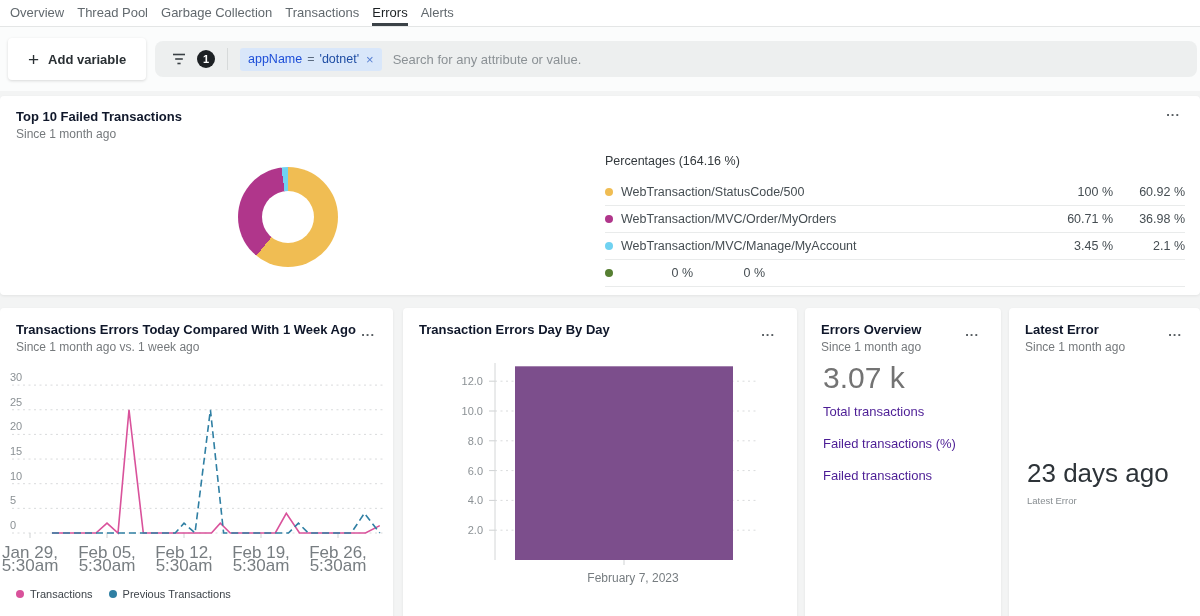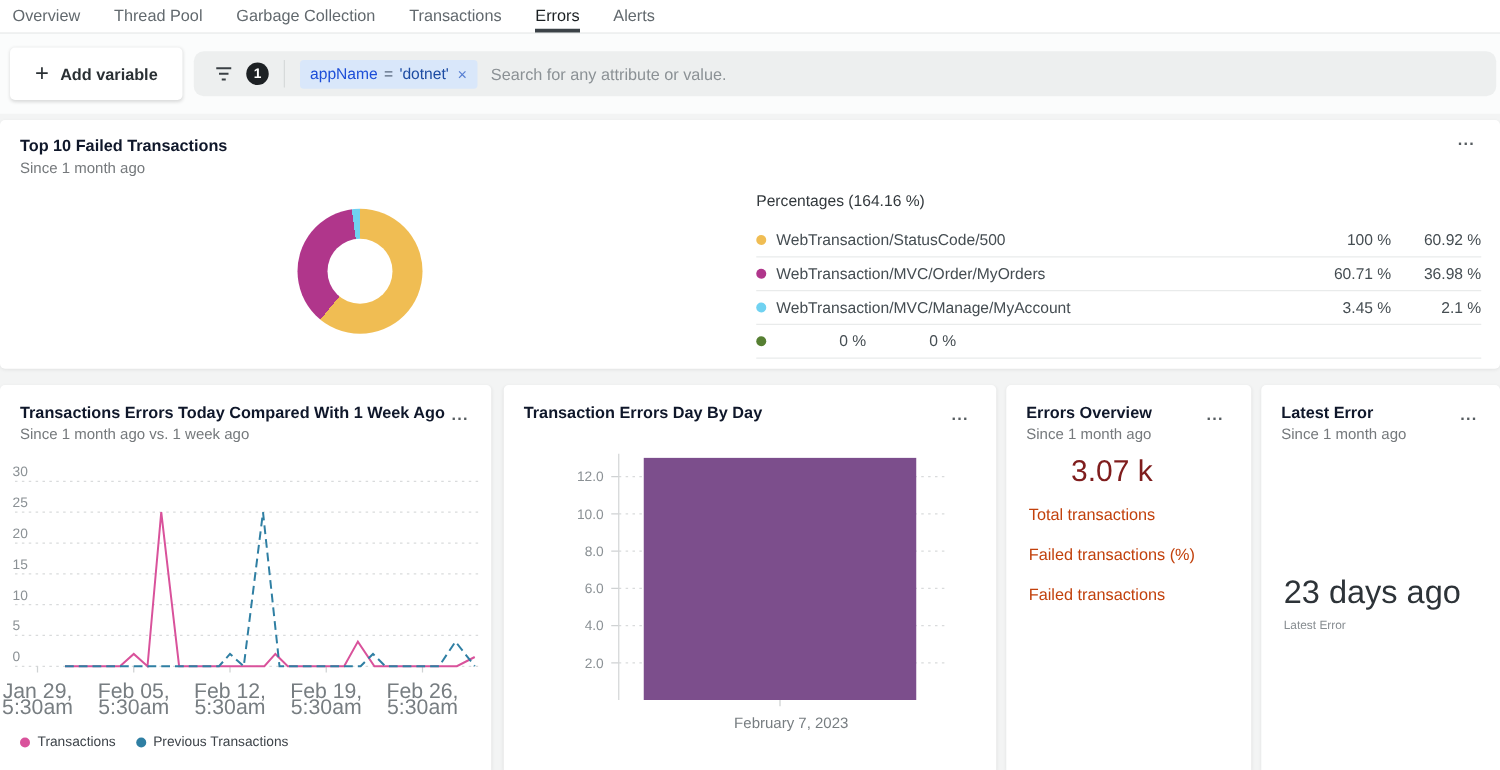--- a/index.html
+++ b/index.html
@@ -2,21 +2,21 @@
 <html><head>
 <meta charset="utf-8">
 <style>
   * { margin:0; padding:0; box-sizing:border-box; }
   html,body { width:1200px; height:616px; overflow:hidden; background:#f3f4f4;
     font-family:"Liberation Sans", sans-serif; }
   #app { position:relative; width:1200px; height:616px; overflow:hidden; background:#f3f4f4; }
 
   
   .tabbar { position:absolute; top:0; left:0; right:0; height:27px; background:#fff;
-    border-bottom:1px solid #e4e6e6; display:flex; gap:27px; padding-left:10px; align-items:stretch; }
+    border-bottom:1px solid #e4e6e6; display:flex; gap:13px; padding-left:10px; align-items:stretch; }
   .tab { display:flex; align-items:center; font-size:13px; color:#62696e; cursor:pointer;
     border-bottom:3px solid transparent; padding-top:2px; }
   .tab.active { color:#1b2023; border-bottom-color:#3b4247; }
 
   
   .filterstrip { position:absolute; top:27px; left:0; right:0; height:64px; background:#fbfcfc; }
   .addvar { position:absolute; left:8px; top:11px; height:42px; background:#fff; border-radius:4px;
     box-shadow:0 1px 3px rgba(0,0,0,.14); display:flex; align-items:center; padding:0 20px;
     font-size:13px; font-weight:700; color:#2a3034; cursor:pointer; }
   .addvar .plus { font-weight:400; font-size:19px; color:#2a3034; margin-right:9px; line-height:1; }
@@ -77,22 +77,22 @@
   .xtick { position:absolute; transform:translateX(-50%); text-align:center; font-size:17px;
     color:#777d81; line-height:13px; white-space:nowrap; }
   .lineleg { position:absolute; left:16px; top:280px; display:flex; gap:16px; align-items:center; }
   .lineleg .item { display:flex; align-items:center; font-size:11px; color:#3e444a; cursor:pointer; }
   .lineleg .dot { width:8px; height:8px; border-radius:50%; margin-right:6px; }
 
   #bar-svg { position:absolute; left:0; top:50px; }
 
   
   .stats { position:absolute; left:18px; top:50px; }
-  .stat-v { font-size:24px; color:#7f1d1d; line-height:40px;text-align:center; }
-  .stat-l { font-size:13px; color:#c2410c; margin:6px 0 17px; }
+  .stat-v { font-size:30px; color:#737373; line-height:40px; }
+  .stat-l { font-size:13px; color:#4c1d95; margin:6px 0 17px; }
   .big-latest { position:absolute; left:18px; top:150px; }
   .big-latest .v { font-size:26px; color:#2d3338; }
   .big-latest .l { font-size:9.5px; color:#878d91; margin-top:6px; }
 </style>
 </head>
 <body>
 
 <div id="app">
 
   <nav class="tabbar">

